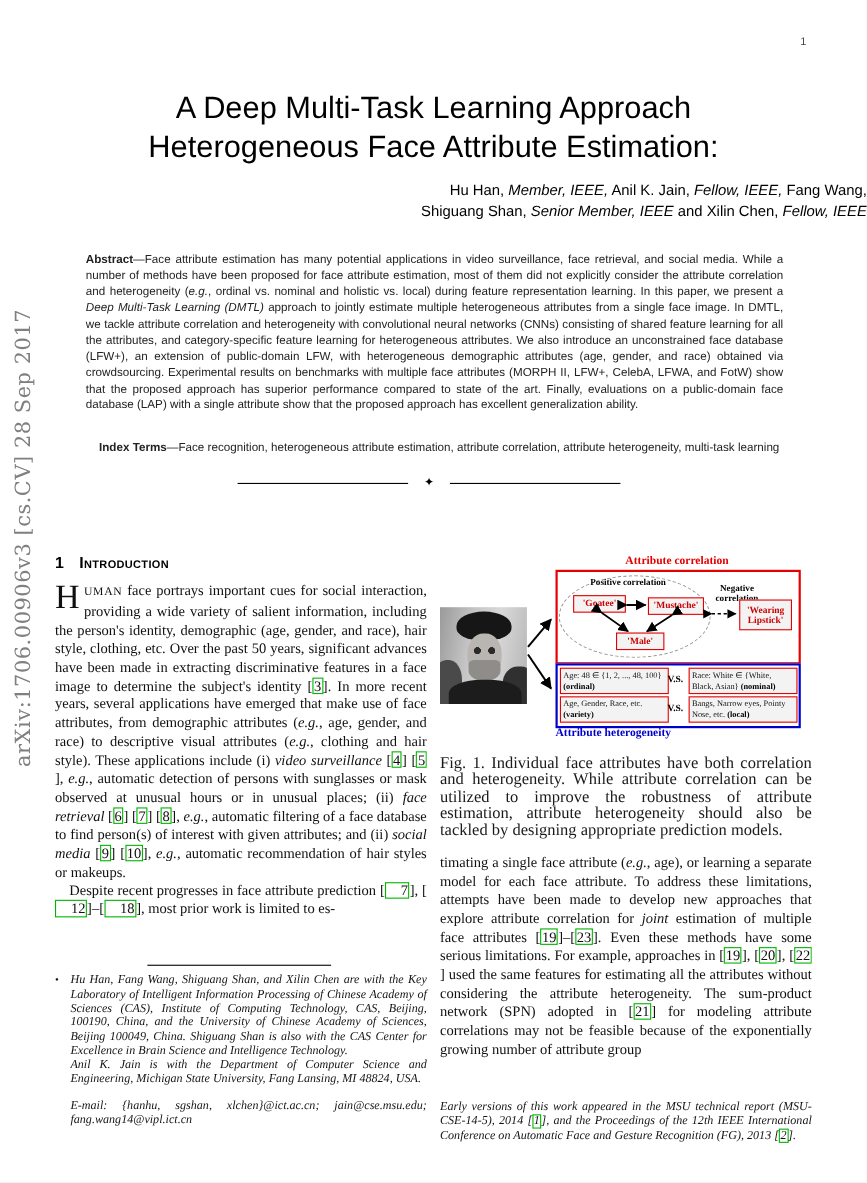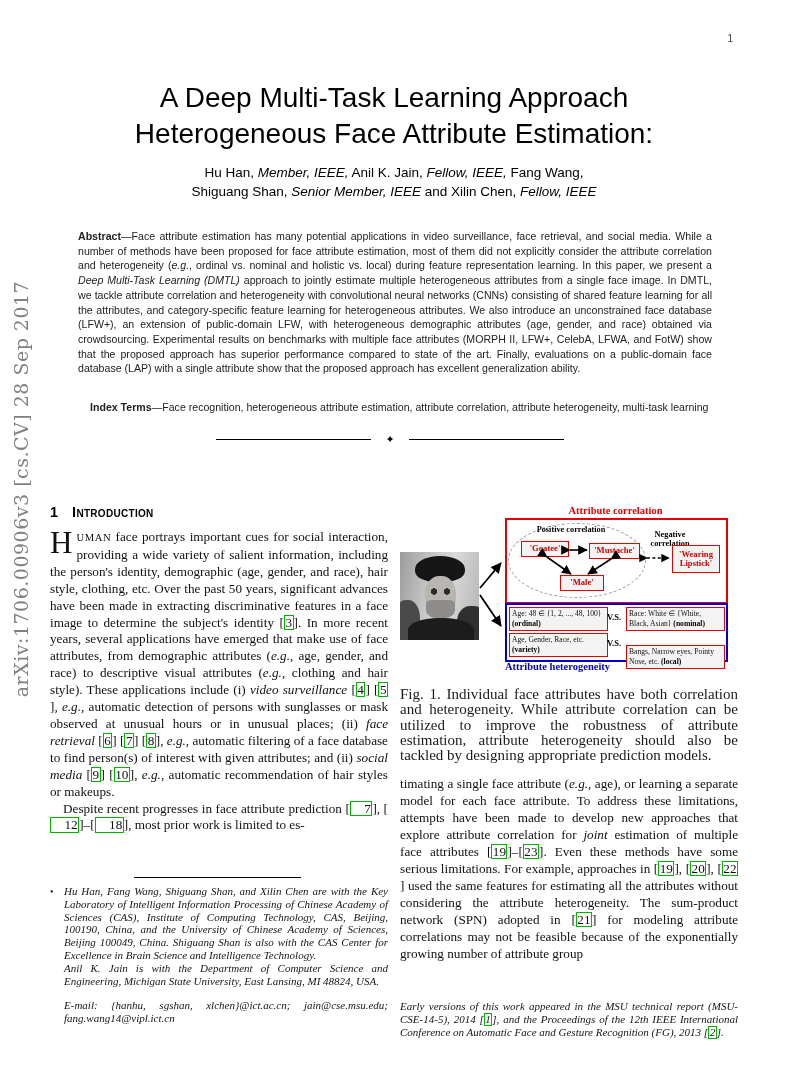--- a/index.html
+++ b/index.html
@@ -8,21 +8,21 @@
 
   .pagenum{position:absolute;top:33px;right:55px;font-family:"Liberation Sans",sans-serif;
            font-size:10px;color:#444;}
 
   .watermark{position:absolute;left:-229px;top:478px;width:500px;text-align:center;
              transform:rotate(-90deg);font-family:"DejaVu Serif",serif;
              font-size:19px;color:#808080;letter-spacing:.5px;white-space:nowrap;}
 
   .title{position:absolute;top:80px;left:0;width:788px;text-align:center;
          font-family:"Liberation Sans",sans-serif;font-size:28px;line-height:36px;color:#000;}
-  .authors{position:absolute;top:163px;left:0;width:788px;text-align:center;
+  .authors{position:absolute;top:163px;left:0;width:788px;text-align:right;
            font-family:"Liberation Sans",sans-serif;font-size:13.5px;line-height:19px;color:#000;}
 
   .abstract{position:absolute;top:229px;left:78px;width:634px;
             font-family:"Liberation Sans",sans-serif;font-size:10.6px;line-height:14.7px;
             text-align:justify;color:#222;}
   .indexterms{position:absolute;top:400px;left:78px;width:634px;
             font-family:"Liberation Sans",sans-serif;font-size:10.6px;line-height:14.7px;
             text-align:justify;color:#222;padding-left:12px;}
 
   .separator{position:absolute;top:432px;left:216px;width:348px;height:14px;
@@ -168,21 +168,21 @@
         <b>(ordinal)</b>
       </div>
       <div class="het-cell" style="left:226px;top:102px;">
         <span>Race: White ∈ {White, Black, Asian}</span>
         <b>(nominal)</b>
       </div>
       <div class="het-cell" style="left:109px;top:128px;">
         <span>Age, Gender, Race, etc.</span>
         <b>(variety)</b>
       </div>
-      <div class="het-cell" style="left:226px;top:140px;">
+      <div class="het-cell" style="left:226px;top:128px;">
         <span>Bangs, Narrow eyes, Pointy Nose, etc.</span>
         <b>(local)</b>
       </div>
 
       <div class="vs" style="left:204px;top:107px;">V.S.</div>
       <div class="vs" style="left:204px;top:133px;">V.S.</div>
 
       <div class="fig-label-bottom">Attribute heterogeneity</div>
 
       <svg class="fig-svg" width="338" height="170" viewBox="0 0 338 170">
@@ -206,21 +206,21 @@
       <p><span>timating a single face attribute (</span><span class="it">e.g.</span><span>, age), or learning a separate model for each face attribute. To address these limitations, attempts have been made to develop new approaches that explore attribute correlation for </span><span class="it">joint</span><span> estimation of multiple face attributes [</span><span class="cite">19</span><span>]–[</span><span class="cite">23</span><span>]. Even these methods have some serious limitations. For example, approaches in [</span><span class="cite">19</span><span>], [</span><span class="cite">20</span><span>], [</span><span class="cite">22</span><span>] used the same features for estimating all the attributes without considering the attribute heterogeneity. The sum-product network (SPN) adopted in [</span><span class="cite">21</span><span>] for modeling attribute correlations may not be feasible because of the exponentially growing number of attribute group</span></p>
     </div>
   </div>
 
   <div class="footnote-left">
     <div class="fn-rule"></div>
     <div class="fn-body">
       <div class="fn-bullet">•</div>
       <div class="fn-text">
         <p>Hu Han, Fang Wang, Shiguang Shan, and Xilin Chen are with the Key Laboratory of Intelligent Information Processing of Chinese Academy of Sciences (CAS), Institute of Computing Technology, CAS, Beijing, 100190, China, and the University of Chinese Academy of Sciences, Beijing 100049, China. Shiguang Shan is also with the CAS Center for Excellence in Brain Science and Intelligence Technology.</p>
-        <p>Anil K. Jain is with the Department of Computer Science and Engineering, Michigan State University, East Lansing, MI 48824, USA.</p>
+        <p>Anil K. Jain is with the Department of Computer Science and Engineering, Michigan State University, Fang Lansing, MI 48824, USA.</p>
         <p class="gap">E-mail: {hanhu, sgshan, xlchen}@ict.ac.cn; jain@cse.msu.edu; fang.wang14@vipl.ict.cn</p>
       </div>
     </div>
   </div>
 
   <div class="footnote-right"><span>Early versions of this work appeared in the MSU technical report (MSU-CSE-14-5), 2014 [</span><span class="cite">1</span><span>], and the Proceedings of the 12th IEEE International Conference on Automatic Face and Gesture Recognition (FG), 2013 [</span><span class="cite">2</span><span>].</span></div>
 
 </div>
 
 </body></html>

